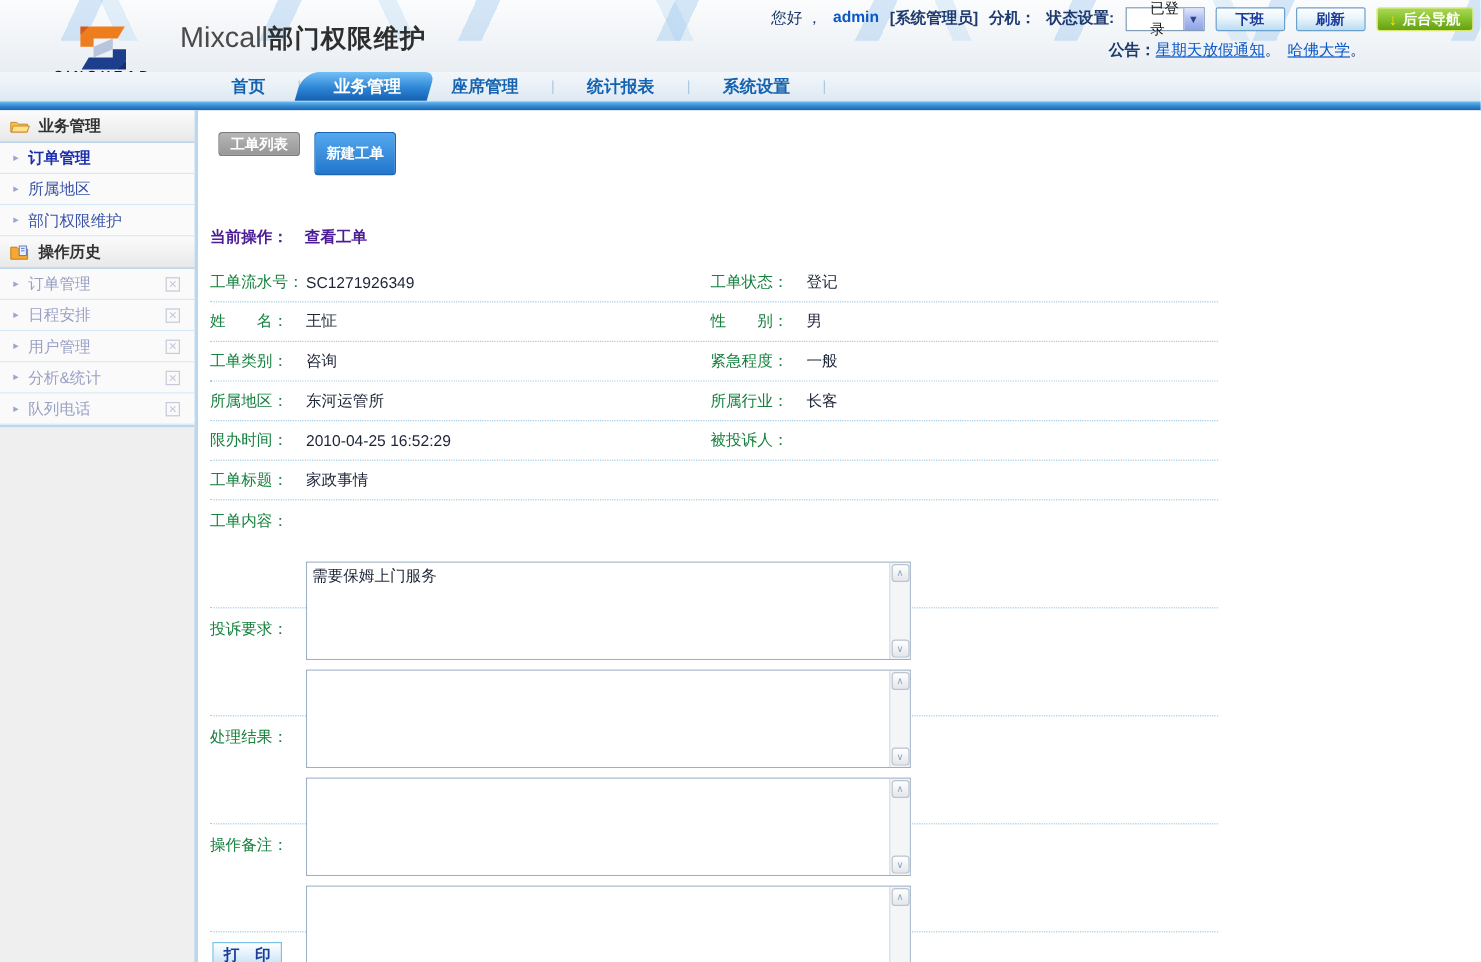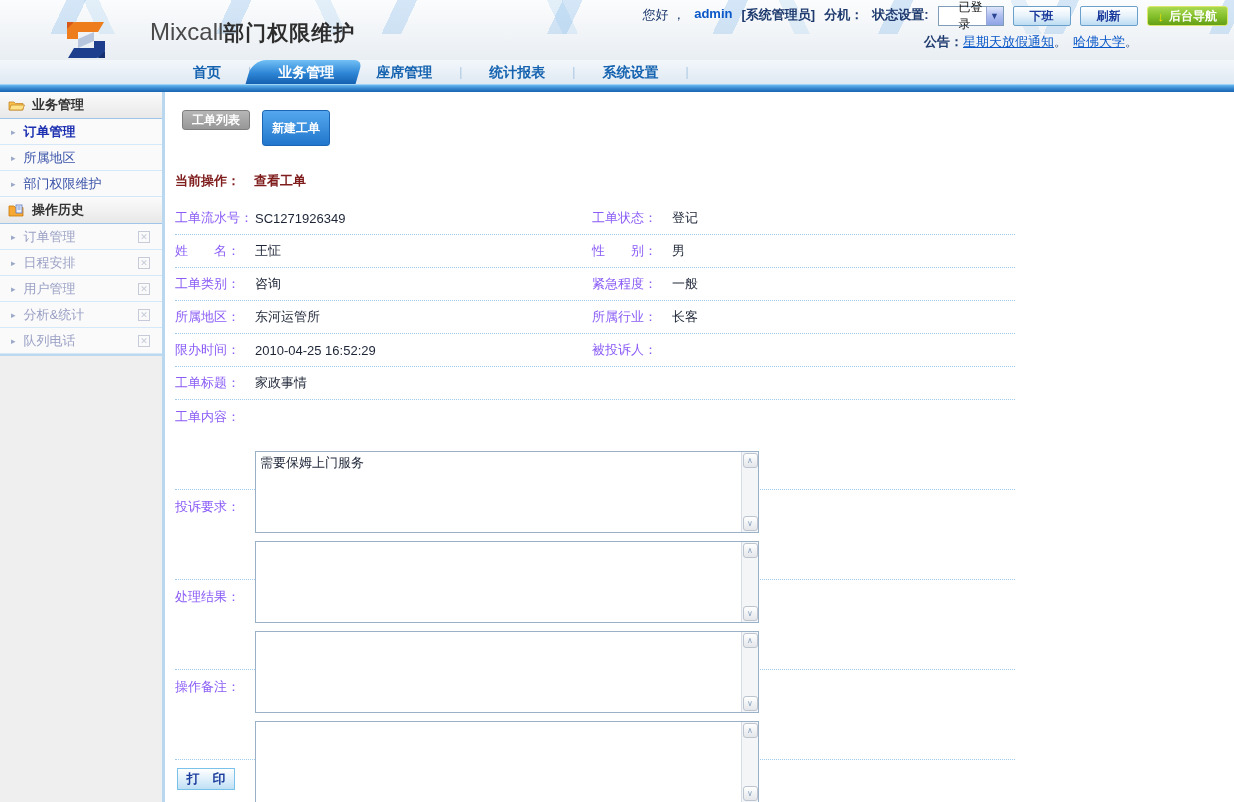--- a/index.html
+++ b/index.html
@@ -56,26 +56,26 @@
   .side-item.disabled { color:#9aa0c4; cursor:default; }
   .side-item .remove { margin-left:auto; margin-right:12px; width:12px; height:12px; border:1px solid #c6cad9; color:#c6cad9; font-size:9px; line-height:10px; text-align:center; cursor:pointer; }
   .side-list { border-bottom:2px solid #bcd9f0; }
   .side-fill { flex:1; }
 
   
   .main { flex:1; background:#fff; padding-top:18px; }
   .toolbar { margin-left:17px; display:flex; gap:12px; }
   .btn-gray { height:20px; padding:0 9px; border:1px solid #7e7e7e; border-radius:3px; background:linear-gradient(180deg,#b6b6b6,#979797); color:#fff; font-weight:bold; font-size:12px; display:flex; align-items:center; cursor:pointer; }
   .btn-blue { height:36px; padding:0 9px; border:1px solid #1a66b4; border-radius:3px; background:linear-gradient(180deg,#55a8ee,#2276cc); color:#fff; font-weight:bold; font-size:12px; display:flex; align-items:center; cursor:pointer; }
-  .current-op { margin:26px 0 0 10px; font-size:13px; font-weight:bold; color:#7f1d1d; display:flex; gap:14px; }
+  .current-op { margin:43px 0 0 10px; font-size:13px; font-weight:bold; color:#4c1d95; display:flex; gap:14px; }
 
   .form { margin:12px 0 0 10px; width:840px; }
   .frow { display:grid; grid-template-columns:80px 337px 80px 1fr; align-items:center; height:33px; border-bottom:1px dotted #9ecdec; font-size:13px; }
   .frow.full { grid-template-columns:80px 1fr; }
-  .flabel { color:#8b5cf6; }
+  .flabel { color:#15803d; }
   .fvalue { color:#1c2436; }
   .trow { display:grid; grid-template-columns:80px 1fr; height:90px; padding-top:4px; border-bottom:1px dotted #9ecdec; font-size:13px; }
   .trow .flabel { padding-top:4px; }
   .ta-wrap { position:relative; width:504px; height:82px; border:1px solid #9ab0c6; background:#fff;margin-top:47px; }
   .ta-wrap textarea { width:calc(100% - 17px); height:100%; border:none; outline:none; resize:none; overflow:hidden; font-family:"Liberation Sans","DejaVu Sans",sans-serif; font-size:13px; padding:2px 4px; color:#1c2436; }
   .sb { position:absolute; top:0; right:0; width:17px; height:100%; background:#f3f5f7; border-left:1px solid #d6dde4; display:flex; flex-direction:column; justify-content:space-between; align-items:center; padding:1px 0; }
   .sb-btn { width:15px; height:15px; border:1px solid #bcc4d0; border-radius:3px; background:linear-gradient(180deg,#ffffff,#e4e6ea); color:#8aa4c0; font-size:8px; display:flex; align-items:center; justify-content:center; cursor:pointer; }
 
   .footer-btns { margin:8px 0 0 12px; display:flex; gap:23px; }
   .btn-light { width:58px; height:22px; border:1px solid #7ac2ea; background:linear-gradient(180deg,#ffffff,#ddeefa 55%,#bfe0f4); color:#1c3c9c; font-weight:bold; font-size:13px; display:flex; align-items:center; justify-content:center; cursor:pointer; }

